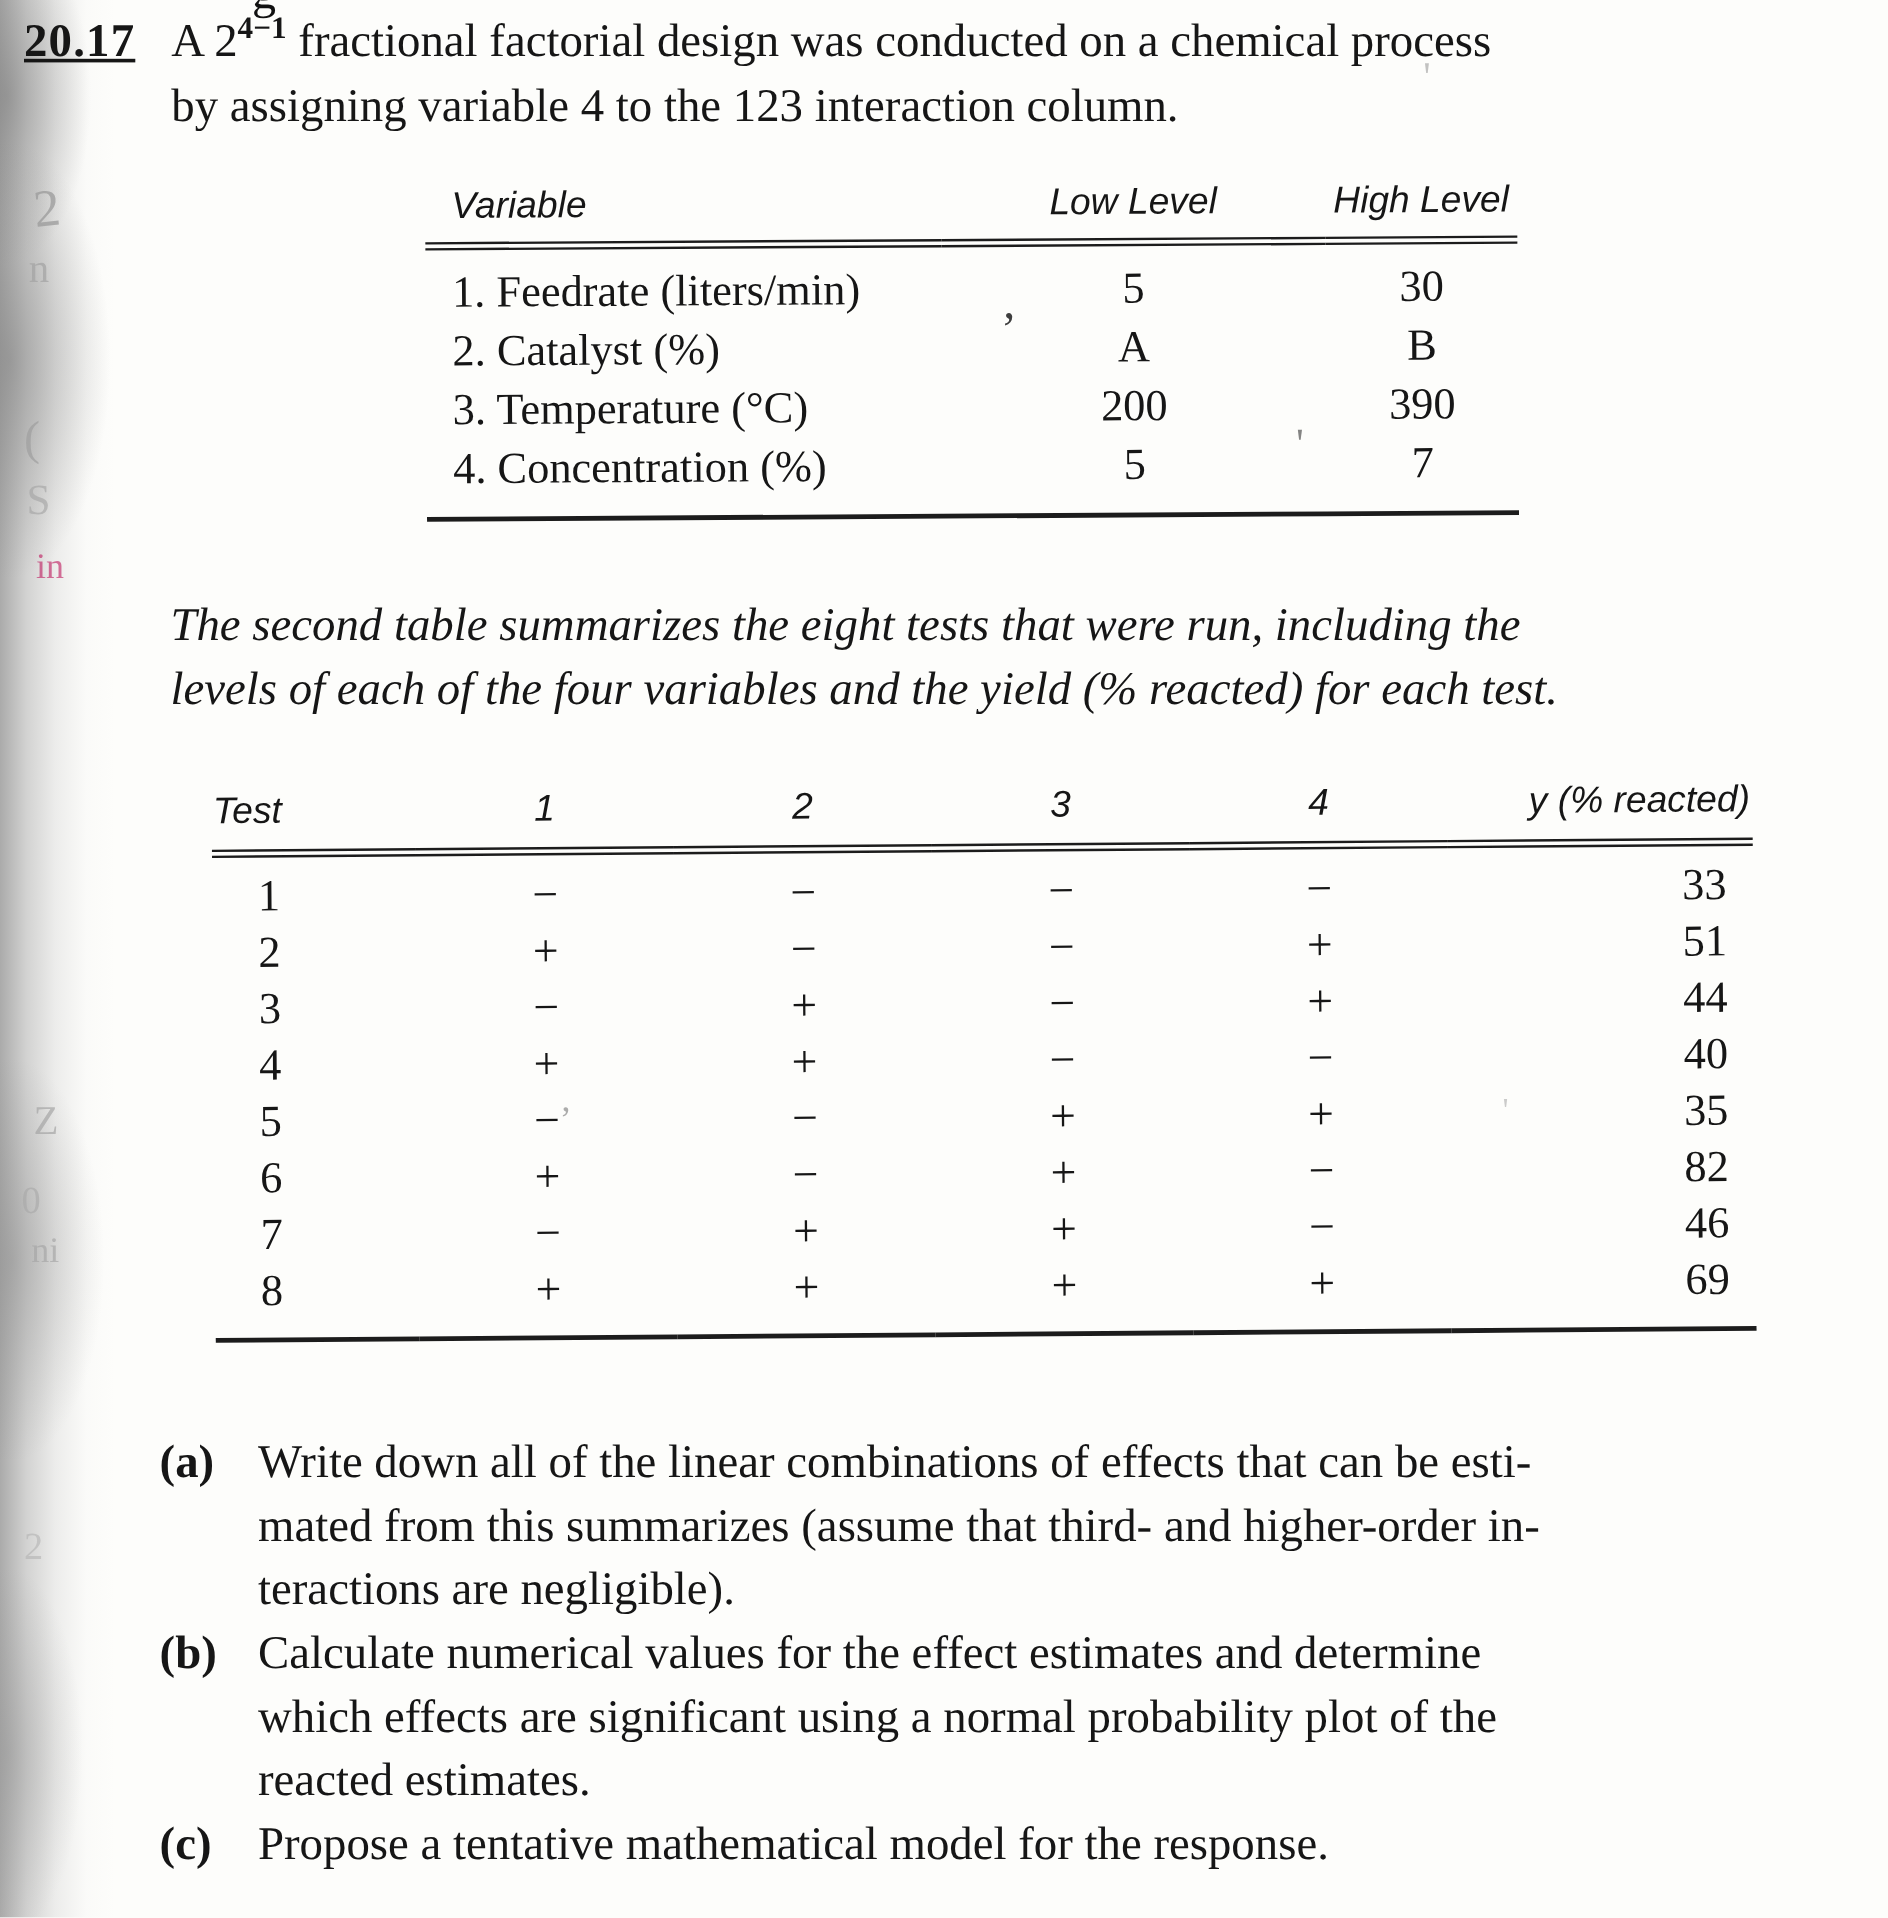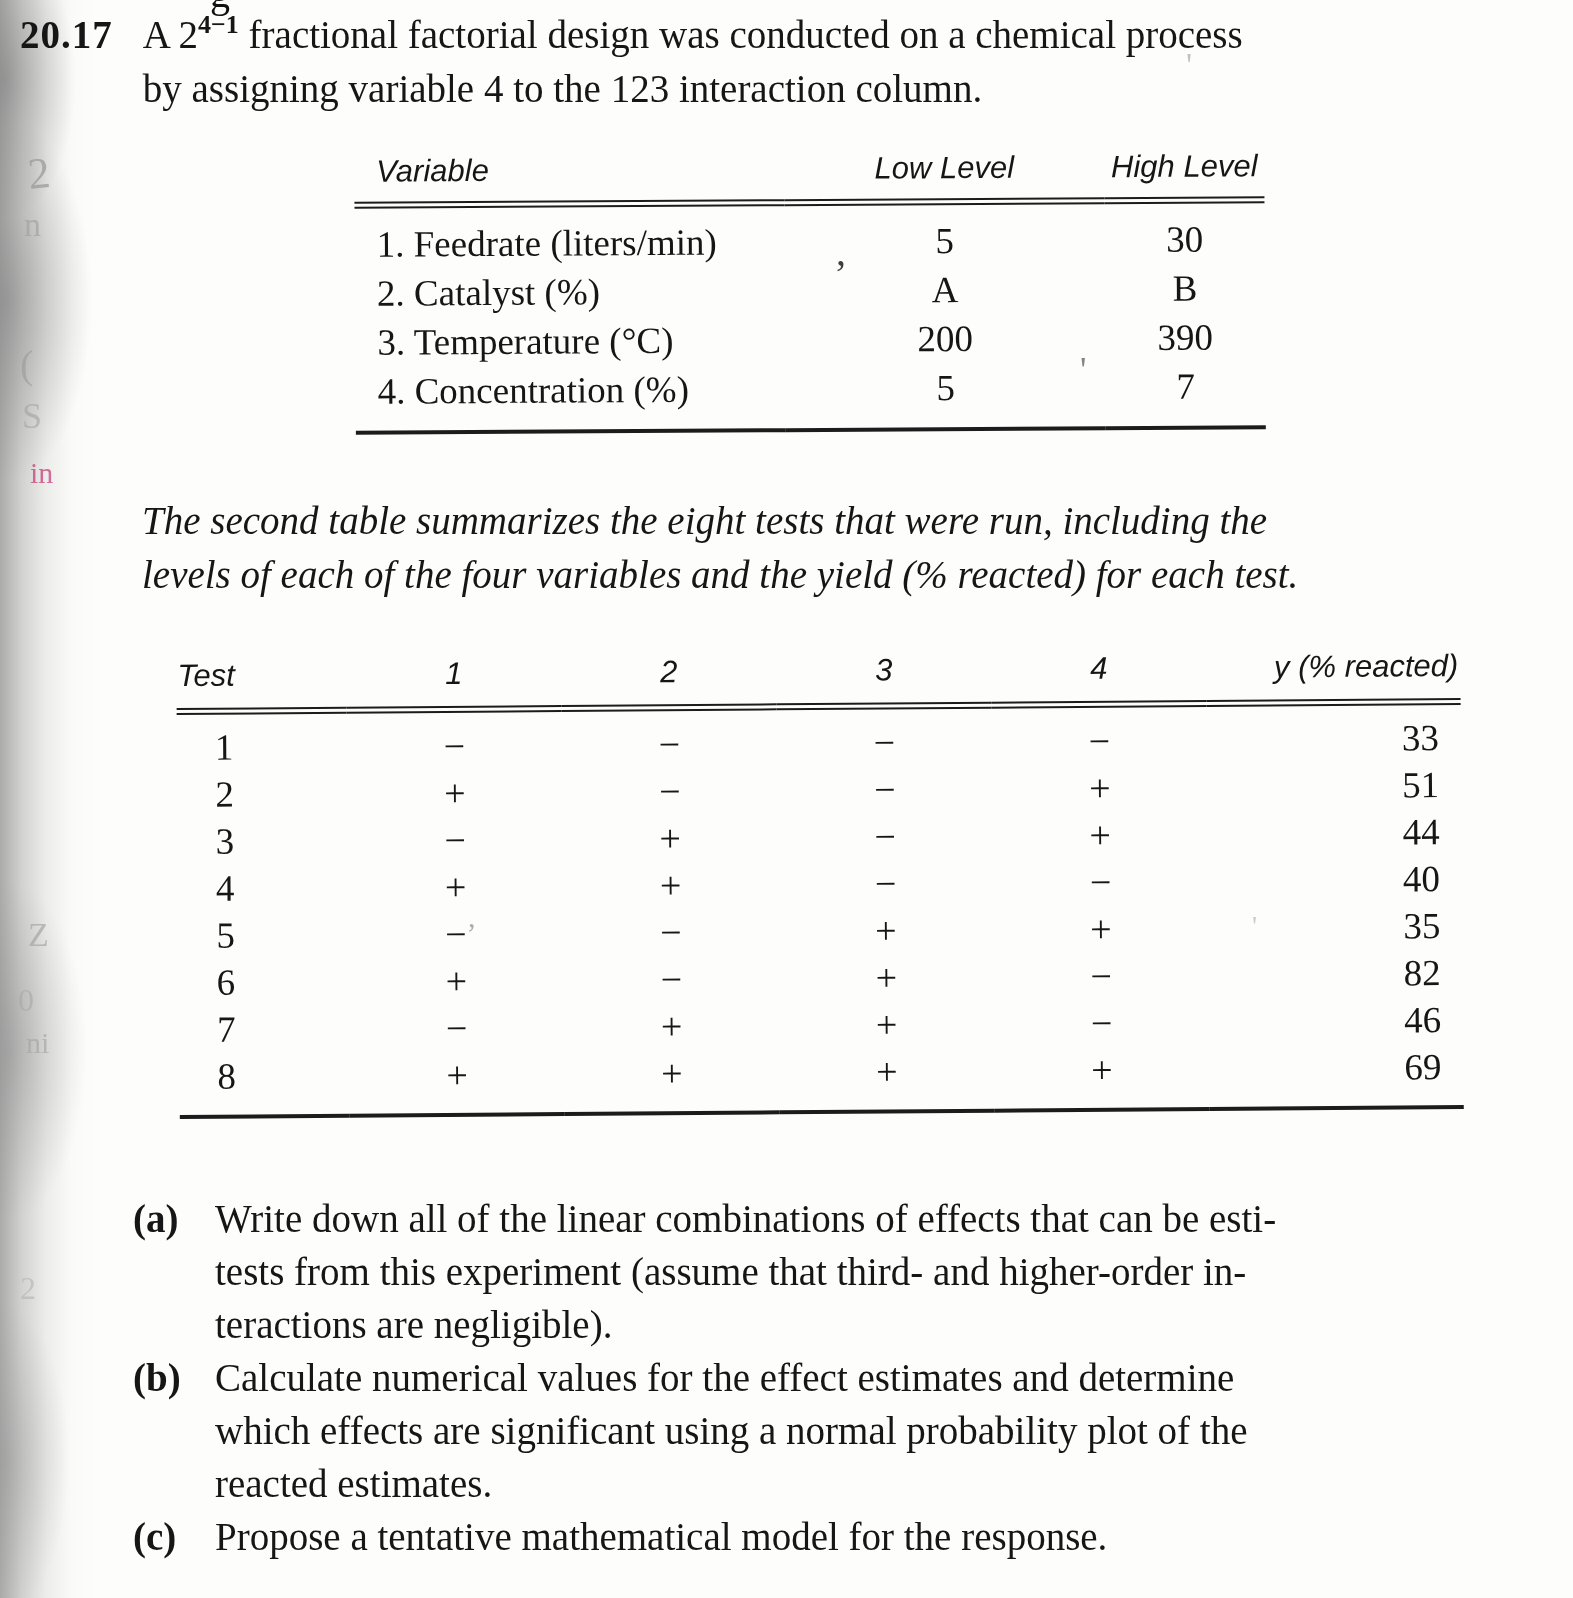--- a/index.html
+++ b/index.html
@@ -16,21 +16,21 @@
       radial-gradient(100px 200px at 6px 80px,  rgba(110,110,110,.45), rgba(110,110,110,0) 70%),
       radial-gradient(110px 240px at 10px 1050px, rgba(130,130,130,.40), rgba(130,130,130,0) 70%),
       radial-gradient(90px 220px at 6px 1460px, rgba(140,140,140,.38), rgba(140,140,140,0) 70%),
       linear-gradient(to right, rgba(150,150,150,.80) 0px, rgba(175,175,175,.55) 22px,
         rgba(205,205,205,.35) 46px, rgba(235,235,235,.15) 72px, rgba(255,255,255,0) 96px);
   }
   .artifact{position:absolute;line-height:1;pointer-events:none;font-family:"Liberation Serif",serif;}
 
   
   .heading{position:absolute;top:8px;left:20px;display:flex;font-size:39px;line-height:54px;}
-  .heading .num{font-weight:bold;letter-spacing:1px;margin-right:30px;white-space:nowrap;}
+  .heading .num{font-weight:bold;letter-spacing:1px;margin-right:30px;white-space:nowrap;text-decoration:underline;}
   .hline{white-space:nowrap;}
   .hline sup{font-size:26px;line-height:0;position:relative;top:-1px;font-weight:bold;}
 
   
   table{border-collapse:collapse;}
   .t1{
     position:absolute;left:355px;top:150px;width:910px;font-size:37px;
     transform:rotate(-0.35deg);border-bottom:4px solid #1c1c1c;
   }
   .t1 col.w-var{width:430px;} .t1 col.w-low{width:320px;} .t1 col.w-high{width:160px;}
@@ -234,21 +234,21 @@
         <td class="c-y">69</td>
       </tr>
     </tbody>
 </table>
 
 <div class="questions" id="questions">
     <div class="q">
       <span class="qlabel">(a)</span>
       <div class="qtext">
         <div>Write down all of the linear combinations of effects that can be esti-</div>
-        <div>tests from this experiment (assume that third- and higher-order in-</div>
+        <div>mated from this summarizes (assume that third- and higher-order in-</div>
         <div>teractions are negligible).</div>
       </div>
     </div>
     <div class="q">
       <span class="qlabel">(b)</span>
       <div class="qtext">
         <div>Calculate numerical values for the effect estimates and determine</div>
         <div>which effects are significant using a normal probability plot of the</div>
         <div>reacted estimates.</div>
       </div>

